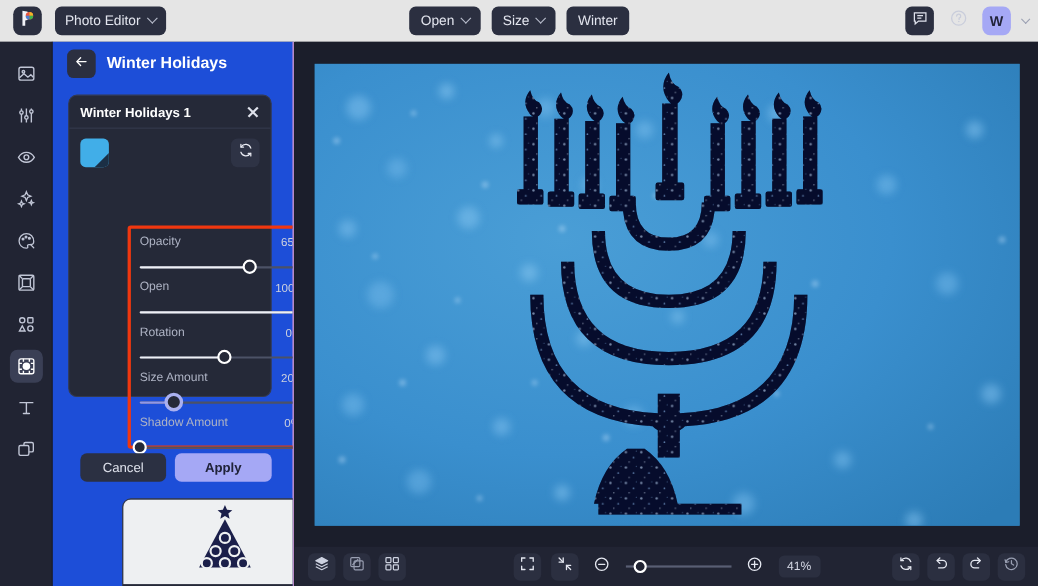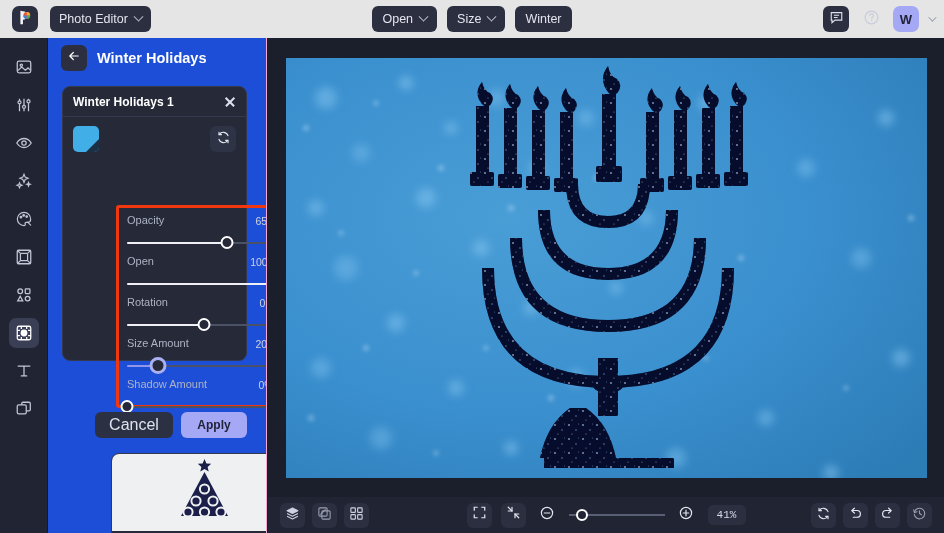--- a/index.html
+++ b/index.html
@@ -140,24 +140,24 @@
     background: #252938; border: 2px solid #ffffff; transform: translateX(-6.5px);
   }
   .knob.accent { width: 17px; height: 17px; top: 1px; border: 3px solid #aab0f0; transform: translateX(-8.5px); }
 
   .btn-row {
     position: absolute; left: 14px; top: 374px; width: 185px;
     display: flex; gap: 8px; justify-content: flex-end;
   }
   .btn-cancel {
     width: 78px; height: 26px; border-radius: 6px; background: #2b3042;
-    color: #dfe2ec; font-size: 16px; border: none; font-family: inherit;
+    color: #dfe2ec; font-size: 12px; border: none; font-family: inherit;
   }
   .btn-apply {
-    width: 66px; height: 26px; border-radius: 6px; background: #a5a8f5;
+    width: 88px; height: 26px; border-radius: 6px; background: #a5a8f5;
     color: #20233a; font-size: 12px; font-weight: bold; border: none; font-family: inherit;
   }
 
   .thumb-card {
     position: absolute; left: 63px; top: 415px; width: 185px;
     background: #252938; border: 1px solid #343a4e; border-radius: 8px; overflow: hidden;
   }
   .thumb-img { height: 77px; background: #eef0f2; position: relative; }
   .thumb-cap { height: 26px; display: flex; align-items: center; padding-left: 10px;
                color: #eceef5; font-size: 12px; }
@@ -173,21 +173,21 @@
   }
   .bokeh { position: absolute; inset: 0; }
 
   
   .bottombar {
     position: absolute; left: 268px; top: 497px; width: 676px; height: 36px;
     background: #212433; display: flex; align-items: center; padding: 0 12px;
   }
   .bb-left { display: flex; gap: 7px; }
   .bb-center { position: absolute; left: 0; right: 0; display: flex; align-items: center;
-               justify-content: center; gap: 9px; pointer-events: none; font-family: Liberation Mono, monospace; }
+               justify-content: center; gap: 9px; pointer-events: none; }
   .bb-center > * { pointer-events: auto; }
   .bb-icon {
     width: 25px; height: 25px; border-radius: 6px; background: #2b2f40;
     display: flex; align-items: center; justify-content: center;
   }
   .bb-icon.plain { background: transparent; }
   .zoom-track { position: relative; width: 96px; height: 16px; }
   .zoom-line { position: absolute; left: 0; right: 0; top: 7px; height: 2px; background: #585e73; }
   .zoom-knob {
     position: absolute; left: 7px; top: 2px; width: 12px; height: 12px; border-radius: 50%;

